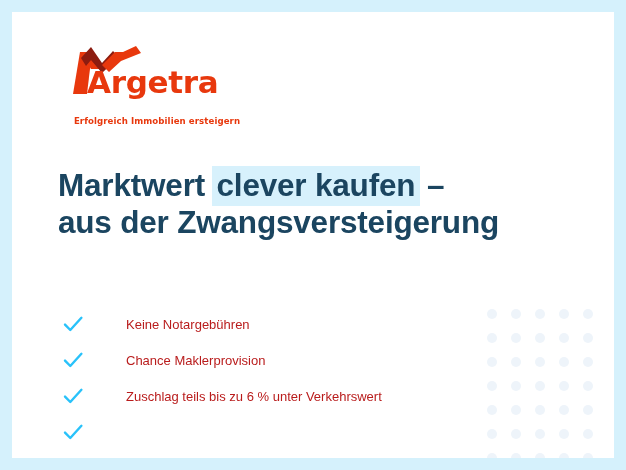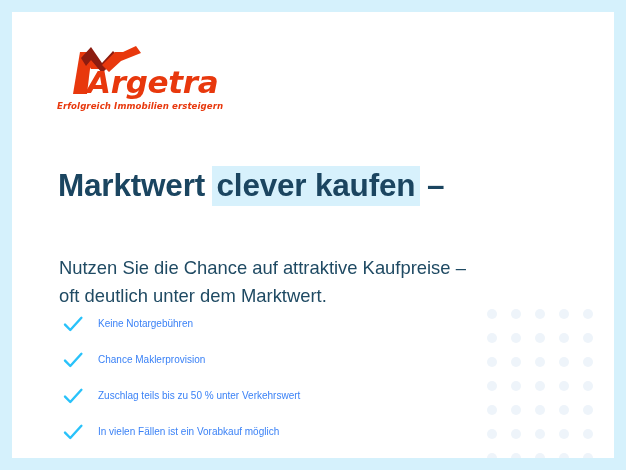--- a/index.html
+++ b/index.html
@@ -50,44 +50,44 @@
   }
 
   
   .header {
     position: absolute;
     left: 0;
     top: 0;
     width: 602px;
     height: 118px;
     z-index: 2;
-    font-style: italic;
   }
 
   
   .logo {
     position: absolute;
     left: 45px;
     top: 30px;
     width: 200px;
   }
   .logo-mark {
     position: relative;
     width: 160px;
     height: 58px;
   }
   .logo-mark svg { display: block; }
   .logo-tagline {
-    margin-top: 1px;
+    margin-top: 16px;
     font-size: 8.6px;
     font-weight: 700;
     color: #e8380d;
     letter-spacing: 0.01em;
     white-space: nowrap;
     font-family: "DejaVu Sans", sans-serif;
+    text-align: center;
   }
 
   
   .badge {
     position: absolute;
     left: 489px;
     top: 30px;
     width: 92px;
     height: 97px;
   }
@@ -146,24 +146,25 @@
   }
   .bullet:last-child { margin-bottom: 0; }
   .check-icon {
     flex: 0 0 auto;
     width: 22px;
     height: 22px;
     margin-right: 14px;
     display: block;
   }
   .bullet-label {
-    font-size: 10px;
-    color: #3b82f6;
+    font-size: 13px;
+    color: #b91c1c;
     white-space: nowrap;
     line-height: 1;
+    margin-left: 28px;
   }
 </style>
 </head>
 <body>
 
 <div class="banner">
 
   <div class="dot-grid">
       <div class="dot-cell">
         <div class="dot" style="background: rgb(238, 244, 250);"></div>
@@ -288,47 +289,43 @@
           <text x="30" y="51" font-family="DejaVu Sans, sans-serif" font-size="31" font-weight="bold" fill="#e8380d" letter-spacing="-0.3">Argetra</text>
         </svg>
       </div>
       <div class="logo-tagline">Erfolgreich Immobilien ersteigern</div>
     </div>
 
   </div>
 
   <h1 class="headline">
     <span class="hl-line"><span>Marktwert </span><span class="mark">clever kaufen</span><span> –</span></span>
+    <span class="hl-line">aus der Zwangsversteigerung</span>
   </h1>
 
-  <p class="subhead">
-    <span>Nutzen Sie die Chance auf attraktive Kaufpreise –</span>
-    <span>oft deutlich unter dem Marktwert.</span>
-  </p>
 
   <ul class="bullets">
       <li class="bullet">
         <svg class="check-icon" viewBox="0 0 22 22">
           <path d="M3 11.6 L8.3 17 L19.4 4.8" fill="none" stroke="#29c2fa" stroke-width="2.4" stroke-linecap="round" stroke-linejoin="round"></path>
         </svg>
         <span class="bullet-label">Keine Notargebühren</span>
       </li>
       <li class="bullet">
         <svg class="check-icon" viewBox="0 0 22 22">
           <path d="M3 11.6 L8.3 17 L19.4 4.8" fill="none" stroke="#29c2fa" stroke-width="2.4" stroke-linecap="round" stroke-linejoin="round"></path>
         </svg>
         <span class="bullet-label">Chance Maklerprovision</span>
       </li>
       <li class="bullet">
         <svg class="check-icon" viewBox="0 0 22 22">
           <path d="M3 11.6 L8.3 17 L19.4 4.8" fill="none" stroke="#29c2fa" stroke-width="2.4" stroke-linecap="round" stroke-linejoin="round"></path>
         </svg>
-        <span class="bullet-label">Zuschlag teils bis zu 50 % unter Verkehrswert</span>
+        <span class="bullet-label">Zuschlag teils bis zu 6 % unter Verkehrswert</span>
       </li>
       <li class="bullet">
         <svg class="check-icon" viewBox="0 0 22 22">
           <path d="M3 11.6 L8.3 17 L19.4 4.8" fill="none" stroke="#29c2fa" stroke-width="2.4" stroke-linecap="round" stroke-linejoin="round"></path>
         </svg>
-        <span class="bullet-label">In vielen Fällen ist ein Vorabkauf möglich</span>
       </li>
     </ul>
 
 </div>
 
 </body></html>

